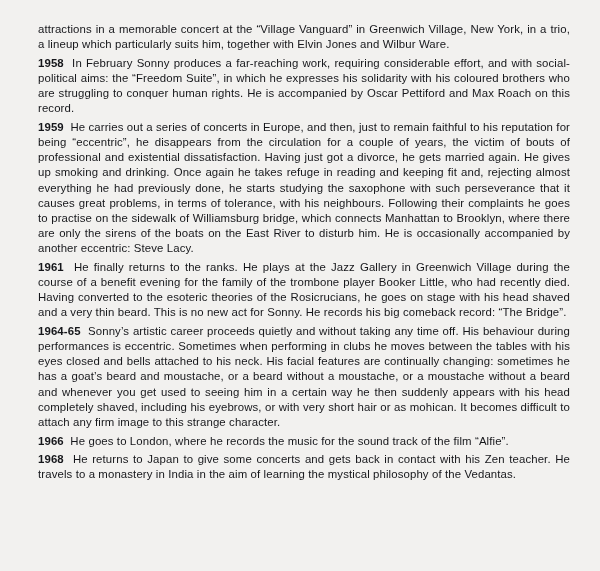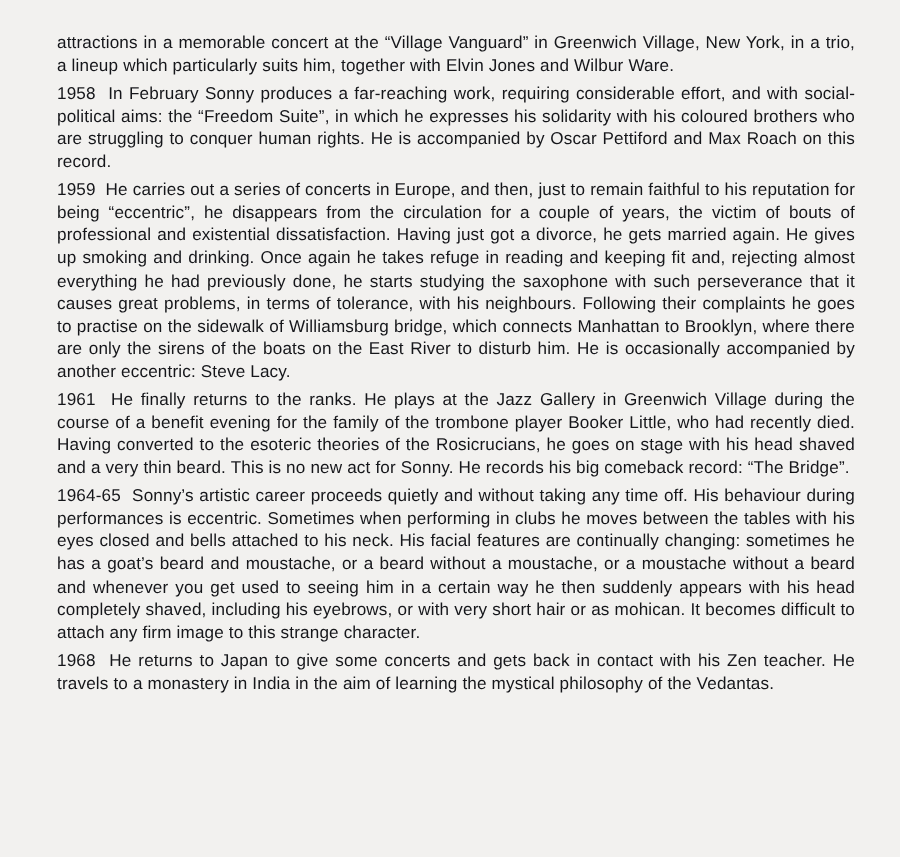--- a/index.html
+++ b/index.html
@@ -30,21 +30,21 @@
   }
   .para {
     margin: 0 0 3.5px 0;
     text-align: justify;
     text-justify: inter-word;
   }
   .para:last-child {
     margin-bottom: 0;
   }
   .year {
-    font-weight: normal;
+    font-weight: bold;
   }
   .year-sp {
     display: inline;
   }
 </style>
 </head>
 <body>
 
 <div class="page">
   <div class="bio-text">
@@ -54,17 +54,18 @@
     <p class="para"><span class="year">1958</span><span class="year-sp">&nbsp;&nbsp;</span><span>In February Sonny produces a far-reaching work, requiring considerable effort, and with social-political aims: the “Freedom Suite”, in which he expresses his solidarity with his coloured brothers who are struggling to conquer human rights. He is accompanied by Oscar Pettiford and Max Roach on this record.</span></p>
 
     <p class="para"><span class="year">1959</span><span class="year-sp">&nbsp;&nbsp;</span><span>He carries out a series of concerts in Europe, and then, just to remain faithful to his reputation for being “eccentric”, he disappears from the circulation for a couple of years, the victim of bouts of professional and existential dissatisfaction. Having just got a divorce, he gets married again. He gives up smoking and drinking. Once again he takes refuge in reading and keeping fit and, rejecting almost everything he had previously done, he starts studying the saxophone with such perseverance that it causes great problems, in terms of tolerance, with his neighbours. Following their complaints he goes to practise on the sidewalk of Williamsburg bridge, which connects Manhattan to Brooklyn, where there are only the sirens of the boats on the East River to disturb him. He is occasionally accompanied by another eccentric: Steve Lacy.</span></p>
 
     <p class="para"><span class="year">1961</span><span class="year-sp">&nbsp;&nbsp;</span><span>He finally returns to the ranks. He plays at the Jazz Gallery in Greenwich Village during the course of a benefit evening for the family of the trombone player Booker Little, who had recently died. Having converted to the esoteric theories of the Rosicrucians, he goes on stage with his head shaved and a very thin beard. This is no new act for Sonny. He records his big comeback record: “The Bridge”.</span></p>
 
 
 
     <p class="para"><span class="year">1964-65</span><span class="year-sp">&nbsp;&nbsp;</span><span>Sonny’s artistic career proceeds quietly and without taking any time off. His behaviour during performances is eccentric. Sometimes when performing in clubs he moves between the tables with his eyes closed and bells attached to his neck. His facial features are continually changing: sometimes he has a goat’s beard and moustache, or a beard without a moustache, or a moustache without a beard and whenever you get used to seeing him in a certain way he then suddenly appears with his head completely shaved, including his eyebrows, or with very short hair or as mohican. It becomes difficult to attach any firm image to this strange character.</span></p>
 
+    <p class="para"><span class="year">1966</span><span class="year-sp">&nbsp;&nbsp;</span><span>He goes to London, where he records the music for the sound track of the film “Alfie”.</span></p>
 
     <p class="para"><span class="year">1968</span><span class="year-sp">&nbsp;&nbsp;</span><span>He returns to Japan to give some concerts and gets back in contact with his Zen teacher. He travels to a monastery in India in the aim of learning the mystical philosophy of the Vedantas.</span></p>
 
   </div>
 </div>
 
 </body></html>

